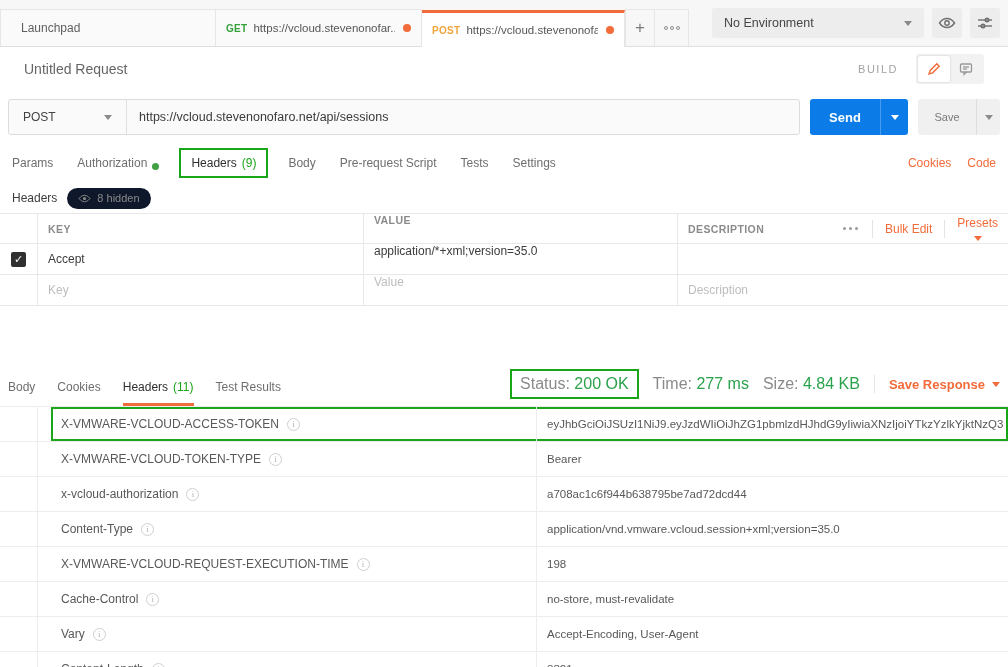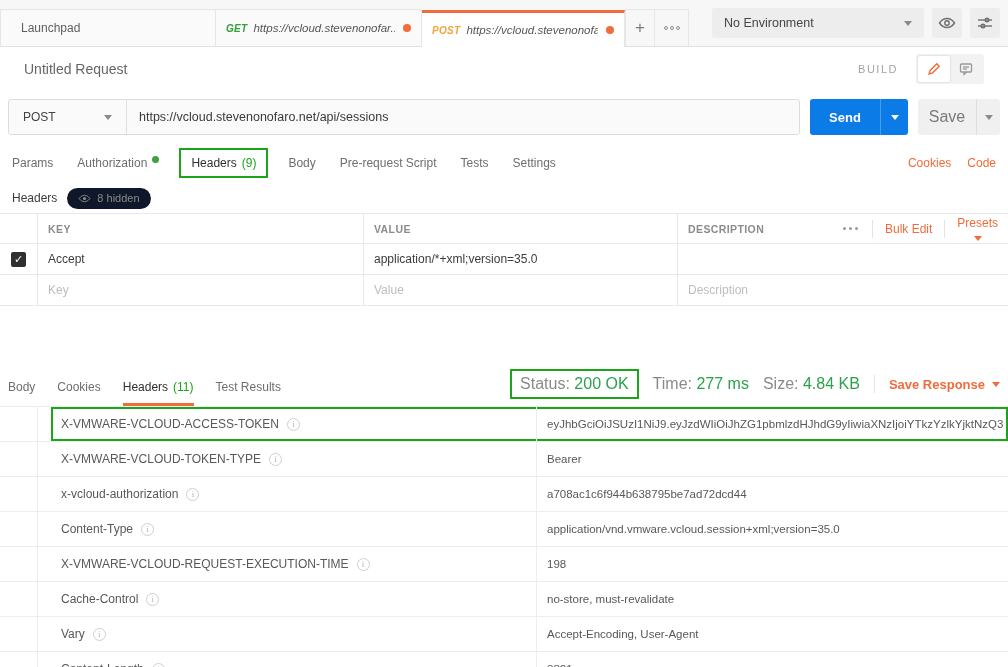--- a/index.html
+++ b/index.html
@@ -5,21 +5,21 @@
   * { margin:0; padding:0; box-sizing:border-box; }
   html,body { width:1008px; height:667px; overflow:hidden; background:#fff;
     font-family:"Liberation Sans","DejaVu Sans",sans-serif; color:#3c3c3c; }
 
   
   .topbar { height:47px; background:#f7f7f7; border-bottom:1px solid #e0e0e0;
     display:flex; align-items:flex-end; }
   .tabs { display:flex; align-items:flex-end; height:100%; }
   .tab { height:37px; display:flex; align-items:center; background:#fafafa;
     border:1px solid #e6e6e6; border-bottom:none; cursor:pointer; font-size:12px; color:#5f5f5f; }
-  .tab + .tab { border-left:none;font-style:italic; }
+  .tab + .tab { border-left:none; }
   .tab-launchpad { width:216px; padding-left:20px; }
   .tab-req { padding:0 10px; }
   .tab-get { width:206px; }
   .tab-post { width:203px; background:#fff; border-top:3px solid #f26b3a; margin-bottom:-1px; }
   .tab-method { font-size:10px; font-weight:bold; margin-right:6px; letter-spacing:.3px; }
   .m-get { color:#35a03c; } .m-post { color:#f2a53c; }
   .tab-url { font-size:11.5px; color:#565656; white-space:nowrap; overflow:hidden; flex:1; }
   .mod-dot { width:8px; height:8px; border-radius:50%; background:#f26b3a; margin-left:8px; flex:none; }
   .tab-btn { height:37px; display:flex; align-items:center; justify-content:center;
     border:1px solid #e6e6e6; border-bottom:none; background:#f7f7f7; cursor:pointer; }
@@ -59,27 +59,27 @@
   .url-input { flex:1; display:flex; align-items:center; padding:0 12px;
     font-size:12.5px; color:#3a3a3a; }
   .split-btn { height:36px; display:flex; border-radius:3px; overflow:hidden; cursor:pointer; }
   .send { background:#0b7be8; color:#fff; }
   .send .main { width:70px; display:flex; align-items:center; justify-content:center;
     font-size:13px; font-weight:bold; }
   .send .arrow { width:28px; display:flex; align-items:center; justify-content:center;
     border-left:1px solid rgba(255,255,255,.25); }
   .send .caret { border-top-color:#fff; }
   .save { background:#f0f0f0; color:#7a7a7a; }
-  .save .main { width:58px; display:flex; align-items:center; justify-content:center; font-size:16px; }
+  .save .main { width:58px; display:flex; align-items:center; justify-content:center; font-size:11px; }
   .save .arrow { width:24px; display:flex; align-items:center; justify-content:center;
     border-left:1px solid #dedede; }
 
   
   .req-tabs { height:40px; display:flex; align-items:center; padding:0 12px; gap:24px; }
-  .rtab { display:flex; align-items:flex-start; gap:5px; font-size:12px; color:#6e6e6e; cursor:pointer; }
+  .rtab { display:flex; align-items:flex-end; gap:5px; font-size:12px; color:#6e6e6e; cursor:pointer; }
   .rtab-label.active { color:#2f2f2f; }
   .rtab-count { color:#1ba51b; } .rtab-count:empty { display:none; }
   .gdot { display:none; width:7px; height:7px; border-radius:50%; background:#3fa142; }
   .gdot.show { display:inline-block; }
   .rtab.annotated { border:2px solid #1ba51b; padding:6px 10px; margin:0 -4px; }
   .req-links { margin-left:auto; display:flex; gap:16px; }
   .olink { color:#f26b3a; font-size:12px; cursor:pointer; }
 
   
   .headers-bar { height:30px; display:flex; align-items:center; gap:10px; padding:0 12px; }
@@ -90,21 +90,21 @@
 
   
   .req-table { border-top:1px solid #e8e8e8; }
   .trow { display:flex; align-items:stretch; border-bottom:1px solid #e8e8e8; }
   .thead { height:30px; } .tdata { height:31px; }
   .c-gutter { width:38px; flex:none; border-right:1px solid #e8e8e8;
     display:flex; align-items:center; justify-content:center; }
   .c-key { width:326px; flex:none; border-right:1px solid #e8e8e8;
     display:flex; align-items:center; padding-left:10px; }
   .c-val { width:314px; flex:none; border-right:1px solid #e8e8e8;
-    display:flex; align-items:center; padding-left:10px; }
+    display:flex; align-items:flex-start; padding-left:10px; }
   .c-desc { flex:1; display:flex; align-items:center; padding:0 10px; min-width:0; }
   .col-label { font-size:10.5px; font-weight:bold; color:#8b8b8b; letter-spacing:.4px; }
   .cell-text { font-size:12px; color:#3c3c3c; white-space:nowrap; overflow:hidden; }
   .ph { color:#bdbdbd; }
   .head-actions { margin-left:auto; display:flex; align-items:center; gap:12px; }
   .vd { width:1px; height:18px; background:#e4e4e4; }
   .dots-icon { display:flex; gap:3px; cursor:pointer; padding:4px 2px; }
   .dots-icon i { width:3px; height:3px; border-radius:50%; background:#9a9a9a; }
   .presets { display:flex; align-items:center; gap:6px; cursor:pointer;flex-direction:column; }
   .presets .caret { border-top-color:#f26b3a; }

